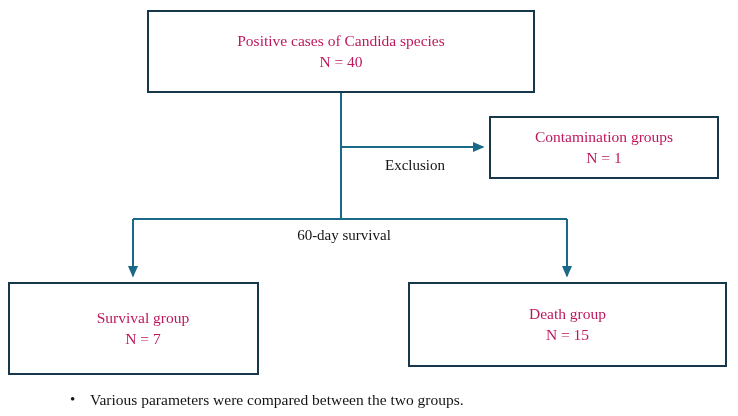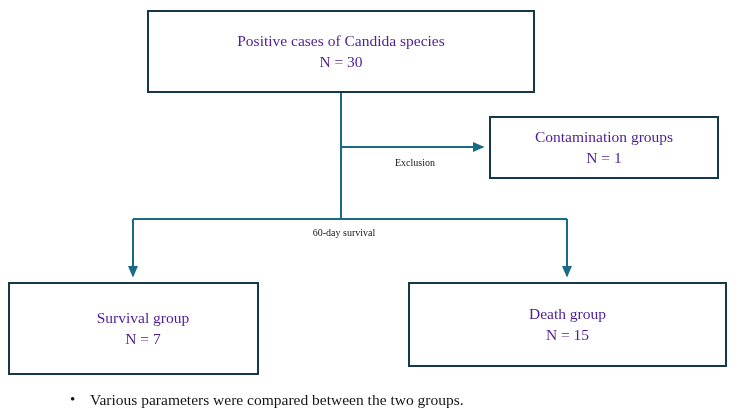--- a/index.html
+++ b/index.html
@@ -29,29 +29,29 @@
     box-sizing: border-box;
     border: 2px solid #17384a;
     background: #ffffff;
     display: flex;
     flex-direction: column;
     align-items: center;
     justify-content: center;
     text-align: center;
     line-height: 1.30;
     font-size: 15.5px;
-    color: #4c1d95;
+    color: #be185d;
   }
   .node-line {
     display: block;
     white-space: nowrap;
   }
   .edge-label {
     position: absolute;
-    font-size: 10px;
+    font-size: 15px;
     color: #141414;
     background: #ffffff;
     white-space: nowrap;
     text-align: center;
     padding: 0 3px;
     line-height: 1.1;
   }
   #box-top        { left: 147px; top: 10px;  width: 388px; height: 83px; }
   #box-contam     { left: 489px; top: 116px; width: 230px; height: 63px; }
   #box-survival   { left: 8px;   top: 282px; width: 251px; height: 93px; padding-left: 19px; }
@@ -95,21 +95,21 @@
 
     <path d="M133,219 L567,219" stroke="#1a6a87" stroke-width="2" fill="none"></path>
 
     <path d="M133,219 L133,276" stroke="#1a6a87" stroke-width="2" fill="none" marker-end="url(#arrowhead)"></path>
 
     <path d="M567,219 L567,276" stroke="#1a6a87" stroke-width="2" fill="none" marker-end="url(#arrowhead)"></path>
   </svg>
 
   <div class="node-box" id="box-top">
     <span class="node-line">Positive cases of Candida species</span>
-    <span class="node-line">N = 30</span>
+    <span class="node-line">N = 40</span>
   </div>
 
   <div class="node-box" id="box-contam">
     <span class="node-line">Contamination groups</span>
     <span class="node-line">N = 1</span>
   </div>
 
   <div class="node-box" id="box-survival">
     <span class="node-line">Survival group</span>
     <span class="node-line">N = 7</span>

